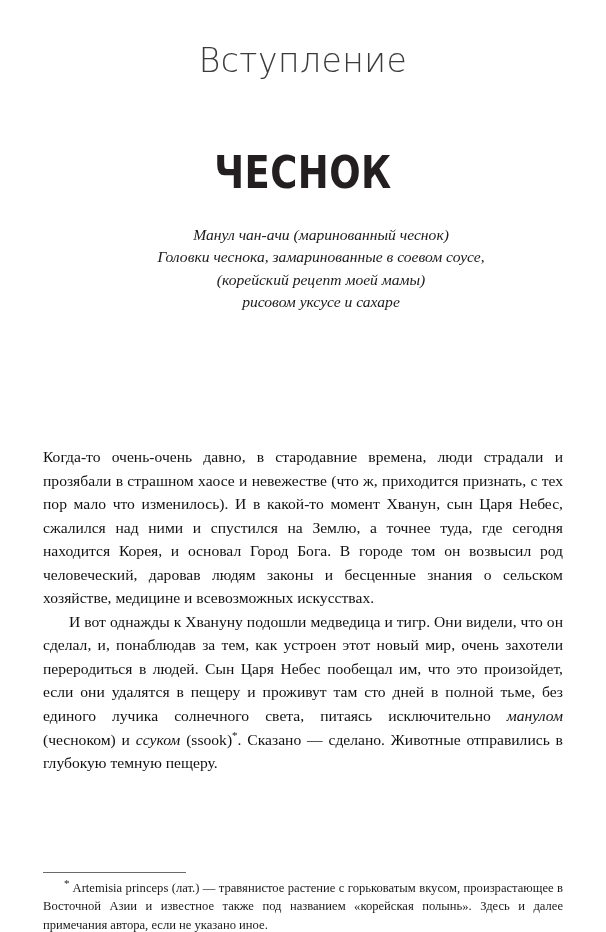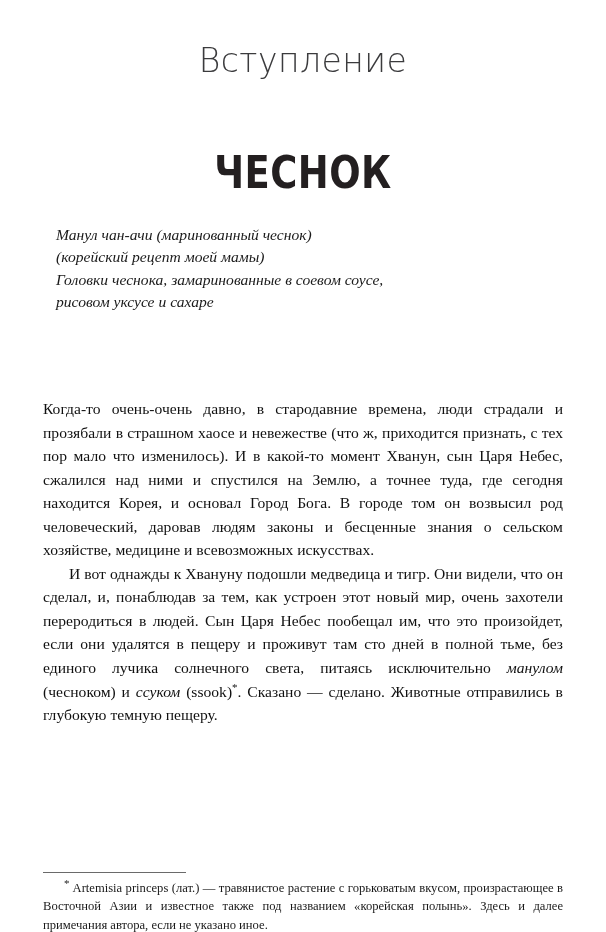--- a/index.html
+++ b/index.html
@@ -56,23 +56,23 @@
     letter-spacing: 0.5px;
     color: #231f20;
     transform: scaleX(0.84);
     transform-origin: center top;
   }
 
   
   .epigraph {
     position: absolute;
     top: 224px;
-    left: 56px;
+    left: 71px;
     width: 500px;
-    text-align: left;
+    text-align: center;
     font-family: "Liberation Serif", "DejaVu Serif", serif;
     font-style: italic;
     font-size: 15.6px;
     line-height: 22.4px;
     color: #1a1a1a;
   }
   .epigraph .eline {
     display: block;
     white-space: nowrap;
   }
@@ -90,20 +90,21 @@
     text-align: justify;
     text-justify: inter-word;
     hyphens: manual;
   }
   .body-text p {
     margin: 0;
     text-indent: 26px;
   }
   .body-text p.first {
     text-indent: 0;
+    margin-top: 48px;
   }
   .body-text i {
   }
   .fn-marker {
     font-size: 11px;
     vertical-align: super;
     line-height: 0;
   }
 
   
@@ -141,22 +142,22 @@
 <body style="background: rgb(255, 255, 255);">
 
 <div class="page">
 
   <div class="section-label" style="color: rgb(59, 59, 61);">Вступление</div>
 
   <h1 class="chapter-title" style="color: rgb(35, 31, 32);">ЧЕСНОК</h1>
 
   <div class="epigraph">
     <span class="eline">Манул чан-ачи (маринованный чеснок)</span>
+    <span class="eline">Головки чеснока, замаринованные в соевом соусе,</span>
     <span class="eline">(корейский рецепт моей мамы)</span>
-    <span class="eline">Головки чеснока, замаринованные в соевом соусе,</span>
     <span class="eline">рисовом уксусе и сахаре</span>
   </div>
 
   <div class="body-text">
     <p class="first">Когда-то очень-очень давно, в стародавние времена, люди страдали и прозябали в страшном хаосе и невежестве (что ж, приходится признать, с тех пор мало что изменилось). И в какой-то момент Хванун, сын Царя Небес, сжалился над ними и спустился на Землю, а точнее туда, где сегодня находится Корея, и основал Город Бога. В городе том он возвысил род человеческий, даровав людям законы и бесценные знания о сельском хозяйстве, медицине и всевозможных искусствах.</p>
     <p id="para-2"><span>И вот однажды к Хвануну подошли медведица и тигр. Они видели, что он сделал, и, понаблюдав за тем, как устроен этот новый мир, очень захотели переродиться в людей. Сын Царя Небес пообещал им, что это произойдет, если они удалятся в пещеру и проживут там сто дней в полной тьме, без единого лучика солнечного света, питаясь исключительно </span><i>манулом</i><span> (чесноком) и </span><i>ссуком</i><span> (ssook)</span><sup class="fn-marker">*</sup><span>. Сказано — сделано. Животные отправились в глубокую темную пещеру.</span></p>
   </div>
 
   <div class="footnote-rule" style="background: rgb(106, 106, 106);"></div>
 

